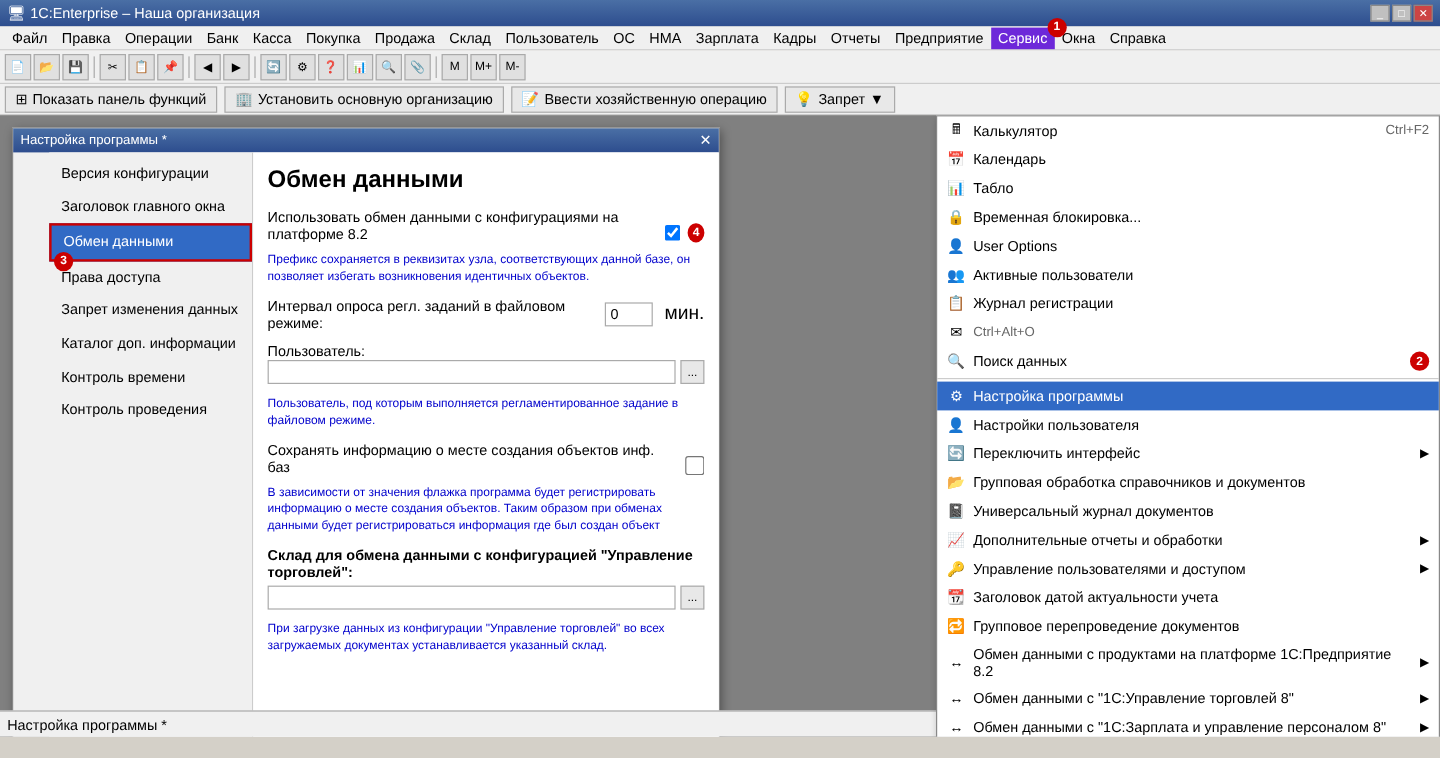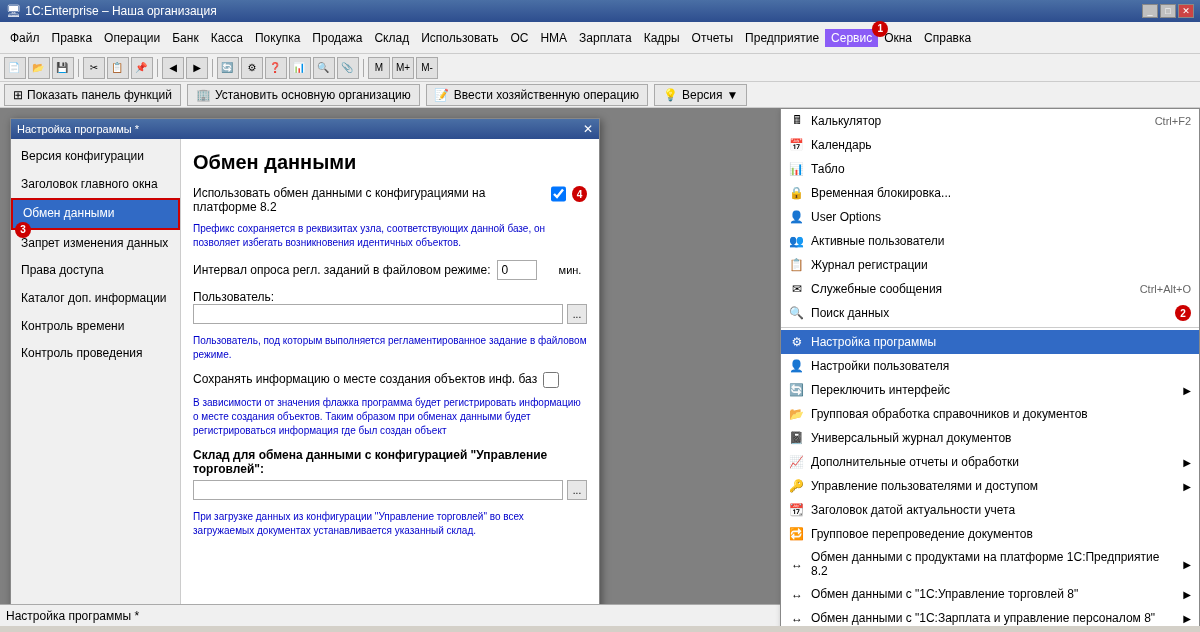--- a/index.html
+++ b/index.html
@@ -15,21 +15,21 @@
       padding: 0 6px;
       justify-content: space-between;
     }
     .title-bar-text { font-size: 11px; display: flex; align-items: center; gap: 4px; }
     .title-bar-controls { display: flex; gap: 2px; }
     .title-bar-btn { width: 16px; height: 14px; background: #c0c0c0; border: 1px solid #888; font-size: 9px; display: flex; align-items: center; justify-content: center; cursor: pointer; }
 
     
     .menu-bar {
       background: #f0f0f0;
-      height: 32px;
+      height: 20px;
       display: flex;
       align-items: center;
       padding: 0 4px;
       border-bottom: 1px solid #ccc;
     }
     .menu-item {
       padding: 2px 6px;
       cursor: pointer;
       font-size: 12px;
       white-space: nowrap;
@@ -109,20 +109,21 @@
     .dialog-close { color: white; font-size: 12px; cursor: pointer; }
 
     .dialog-body { display: flex; height: 490px; }
 
     
     .left-panel {
       width: 170px;
       background: #f0f0f0;
       border-right: 1px solid #ccc;
       padding: 4px 0;
+      margin-left: 30px;
     }
     .left-item {
       padding: 6px 10px;
       cursor: pointer;
       font-size: 12px;
       line-height: 1.3;
     }
     .left-item.active {
       background: #316ac5;
       color: white;
@@ -138,21 +139,21 @@
     .panel-title { font-size: 20px; font-weight: bold; margin-bottom: 12px; color: #000; }
     .field-row { display: flex; align-items: center; margin-bottom: 10px; gap: 6px; }
     .field-input {
       height: 20px;
       border: 1px solid #aaa;
       background: white;
       padding: 0 4px;
       font-size: 12px;
     }
     .info-text { font-size: 10px; color: #0000cc; line-height: 1.4; margin-bottom: 10px; }
-    .checkbox-row { display: flex; align-items: flex-start; gap: 6px; margin-bottom: 8px; }
+    .checkbox-row { display: flex; align-items: flex-end; gap: 6px; margin-bottom: 8px; }
     .checkbox-highlighted { border: 2px solid #cc0000; }
     .browse-btn { width: 20px; height: 20px; border: 1px solid #aaa; background: #e8e8e8; display: flex; align-items: center; justify-content: center; cursor: pointer; font-size: 10px; }
 
     
     .dropdown-menu {
       position: absolute;
       right: 0;
       top: 0;
       width: 420px;
       background: white;
@@ -201,21 +202,21 @@
       font-size: 11px;
     }
 
     
     .red-box { border: 2px solid #cc0000 !important; }
 
     .field-row-label-above { margin-bottom: 10px; }
     .full-input { width: 100%; display: flex; align-items: center; gap: 4px; }
     .input-stretch { flex: 1; }
 
-    .min-label { font-size: 11px; margin-left: 16px; text-align: center; }
+    .min-label { font-size: 16px; margin-left: 4px; text-align: center; }
   </style>
 </head>
 <body>
 
 <div class="title-bar">
   <div class="title-bar-text">
     <span>🖥</span>
     <span>1C:Enterprise – Наша организация</span>
   </div>
   <div class="title-bar-controls">
@@ -227,28 +228,28 @@
 
 <div class="menu-bar">
   <div class="menu-item">Файл</div>
   <div class="menu-item">Правка</div>
   <div class="menu-item">Операции</div>
   <div class="menu-item">Банк</div>
   <div class="menu-item">Касса</div>
   <div class="menu-item">Покупка</div>
   <div class="menu-item">Продажа</div>
   <div class="menu-item">Склад</div>
-  <div class="menu-item">Использовать</div>
+  <div class="menu-item">Пользователь</div>
   <div class="menu-item">ОС</div>
   <div class="menu-item">НМА</div>
   <div class="menu-item">Зарплата</div>
   <div class="menu-item">Кадры</div>
   <div class="menu-item">Отчеты</div>
   <div class="menu-item">Предприятие</div>
-  <div class="menu-item active" style="background:#8b5cf6;color:white;position:relative;">
+  <div class="menu-item active" style="background:#6d28d9;color:white;position:relative;">
     <span>Сервис</span>
     <span class="badge" style="position:absolute;top:-8px;right:-10px;width:16px;height:16px;font-size:10px;">1</span>
   </div>
   <div class="menu-item">Окна</div>
   <div class="menu-item">Справка</div>
 </div>
 
 <div class="toolbar">
   <div class="tb-btn">📄</div>
   <div class="tb-btn">📂</div>
@@ -281,43 +282,43 @@
   <div class="func-btn">
     <span>🏢</span>
     <span>Установить основную организацию</span>
   </div>
   <div class="func-btn">
     <span>📝</span>
     <span>Ввести хозяйственную операцию</span>
   </div>
   <div class="func-btn">
     <span>💡</span>
-    <span>Версия</span>
+    <span>Запрет</span>
     <span>▼</span>
   </div>
 </div>
 
 <div class="main-area" style="height: 518px;">
 
   <div class="dialog">
     <div class="dialog-titlebar">
       <div class="dialog-title">Настройка программы *</div>
       <div class="dialog-close">✕</div>
     </div>
     <div class="dialog-body">
 
       <div class="left-panel">
         <div class="left-item">Версия конфигурации</div>
         <div class="left-item">Заголовок главного окна</div>
         <div class="left-item active red-box" style="border: 2px solid rgb(204, 0, 0); position: relative;">
           <span>Обмен данными</span>
           <span class="badge" style="position:absolute;left:2px;top:auto;width:16px;height:16px;font-size:10px;">3</span>
         </div>
+        <div class="left-item">Права доступа</div>
         <div class="left-item">Запрет изменения данных</div>
-        <div class="left-item">Права доступа</div>
         <div class="left-item">Каталог доп. информации</div>
         <div class="left-item">Контроль времени</div>
         <div class="left-item">Контроль проведения</div>
       </div>
 
       <div class="right-panel">
         <div class="panel-title">Обмен данными</div>
 
         <div class="checkbox-row">
           <span>Использовать обмен данными с конфигурациями на платформе 8.2</span>
@@ -394,21 +395,20 @@
     <div class="dm-item">
       <div class="dm-icon">👥</div>
       <div class="dm-text">Активные пользователи</div>
     </div>
     <div class="dm-item">
       <div class="dm-icon">📋</div>
       <div class="dm-text">Журнал регистрации</div>
     </div>
     <div class="dm-item">
       <div class="dm-icon">✉</div>
-      <div class="dm-text">Служебные сообщения</div>
       <div class="dm-shortcut">Ctrl+Alt+O</div>
     </div>
     <div class="dm-item" style="position:relative;">
       <div class="dm-icon">🔍</div>
       <div class="dm-text">Поиск данных</div>
       <span class="badge" style="position:relative;display:inline-flex;width:16px;height:16px;font-size:10px;vertical-align:middle;background:#cc0000;color:white;border-radius:50%;align-items:center;justify-content:center;">2</span>
     </div>
     <div class="dm-separator"></div>
     <div class="dm-item selected-highlight" style="background:#316ac5;color:white;">
       <div class="dm-icon">⚙</div>

